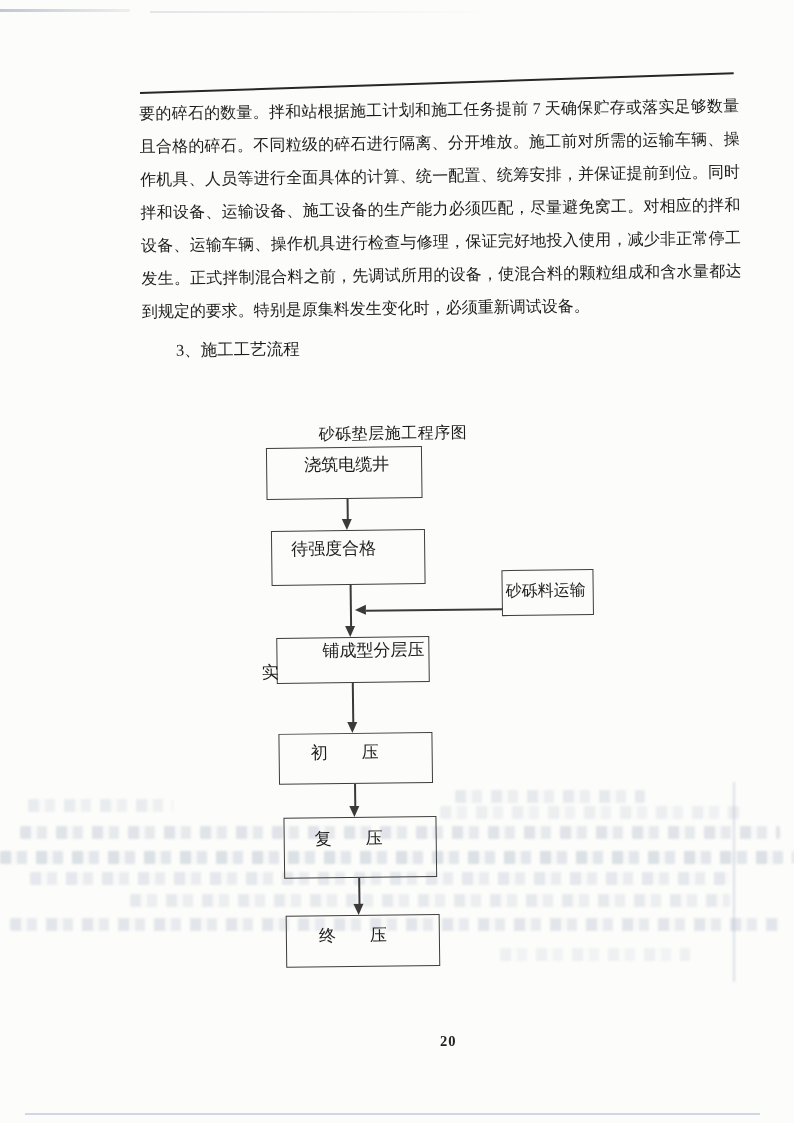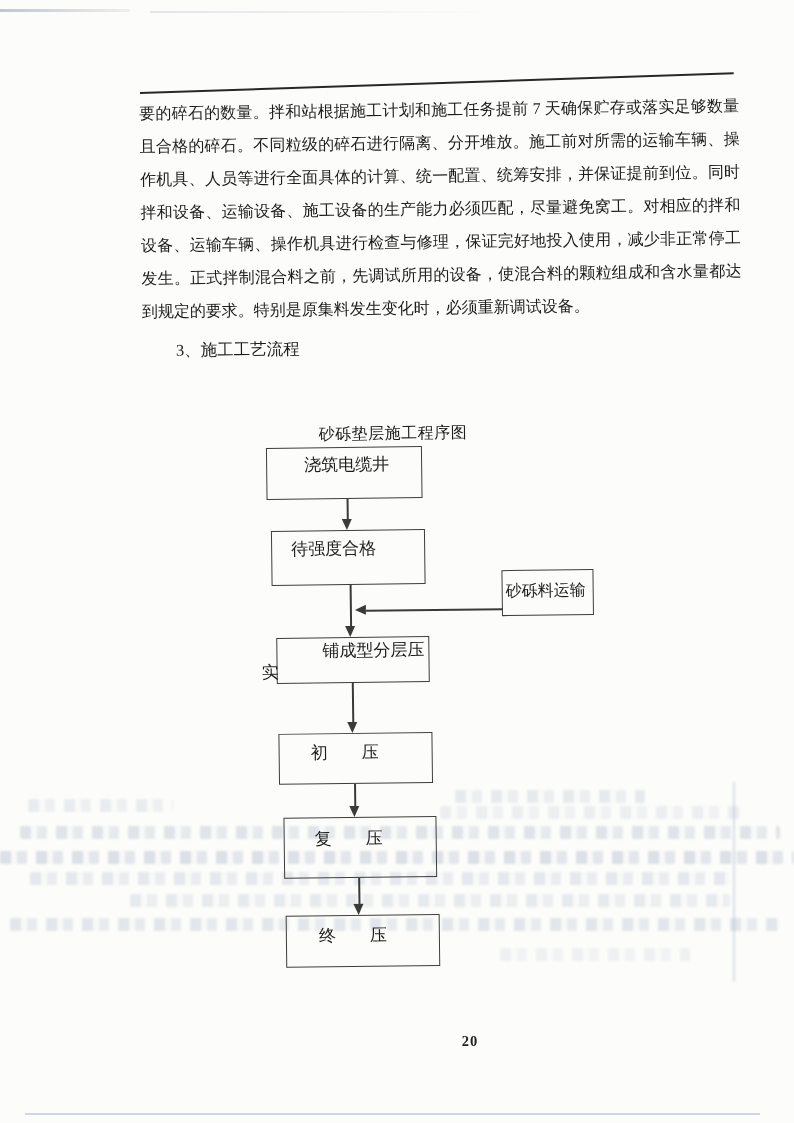--- a/index.html
+++ b/index.html
@@ -96,21 +96,21 @@
   .box3 { left:277px; top:637px; width:153px; height:46px; padding:2px 0 0 0; line-height:21px; overflow:visible; }
   .box3 .l1 { padding-left:45px; }
   .box3 .l2 { margin-left:-16px; }
   .box4 { left:278px; top:733px; width:154px; height:51px; padding:7px 0 0 31px; }
   .box5 { left:282px; top:817px; width:153px; height:61px; padding:9px 0 0 30px; }
   .box6 { left:283px; top:915px; width:154px; height:52px; padding:8px 0 0 32px; }
   .sidebox { left:503px; top:572px; width:92px; height:46px; padding:10px 0 0 3px; font-size:16px; }
   
   .page-number {
     position:absolute; left:440px; top:1033px; width:60px;
-    text-align:center; font-size:14.5px; font-weight:bold;
+    font-size:14.5px; font-weight:bold;
     letter-spacing:1px; color:#222;
   }
 </style>
 </head>
 <body>
 
 <div class="page">
 
   <div class="scan-top-streak"></div>
   <div class="scan-top-streak2"></div>

